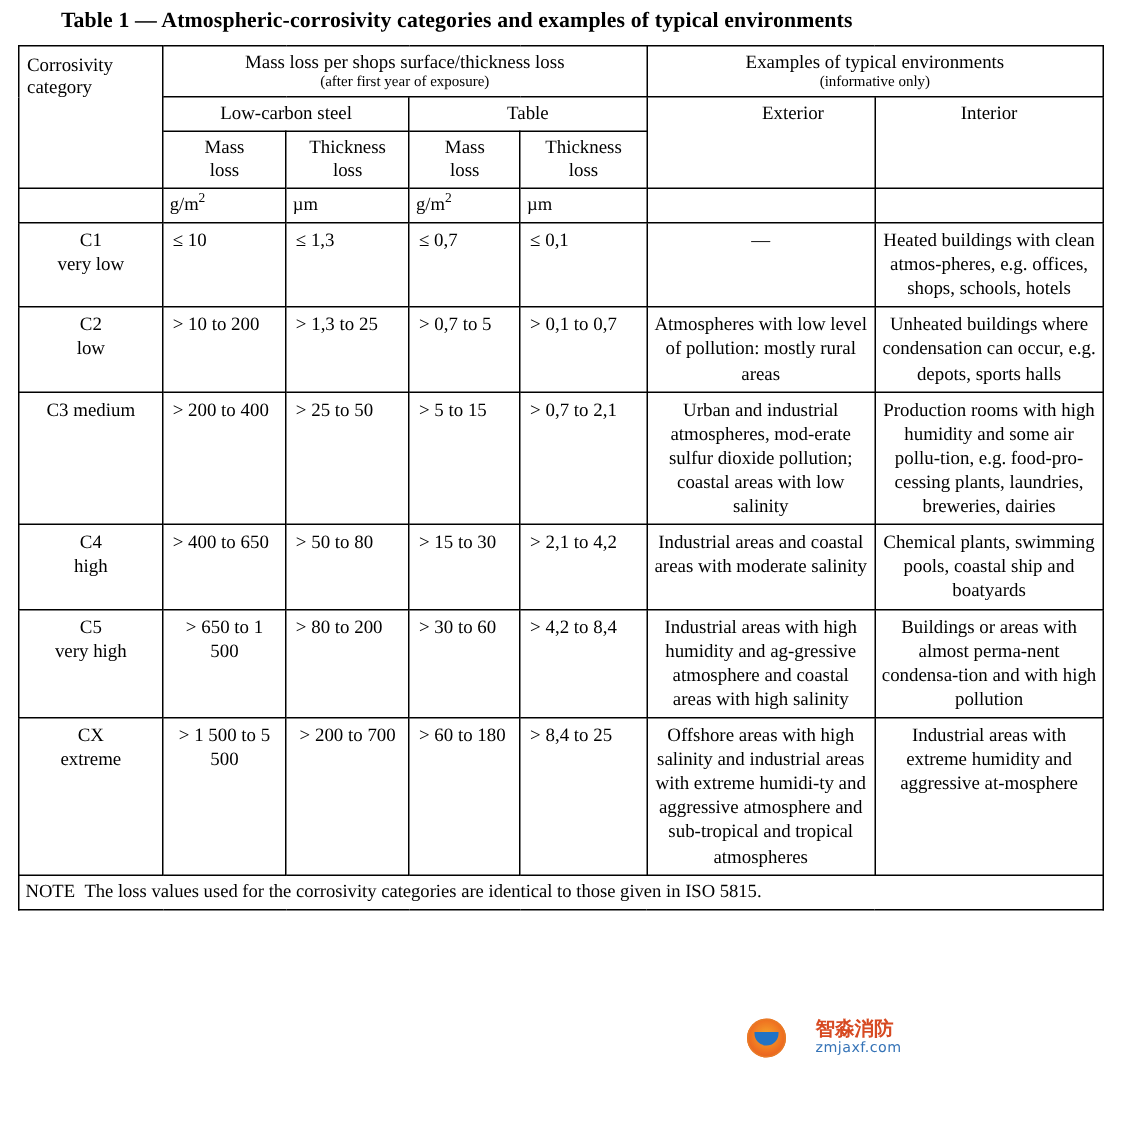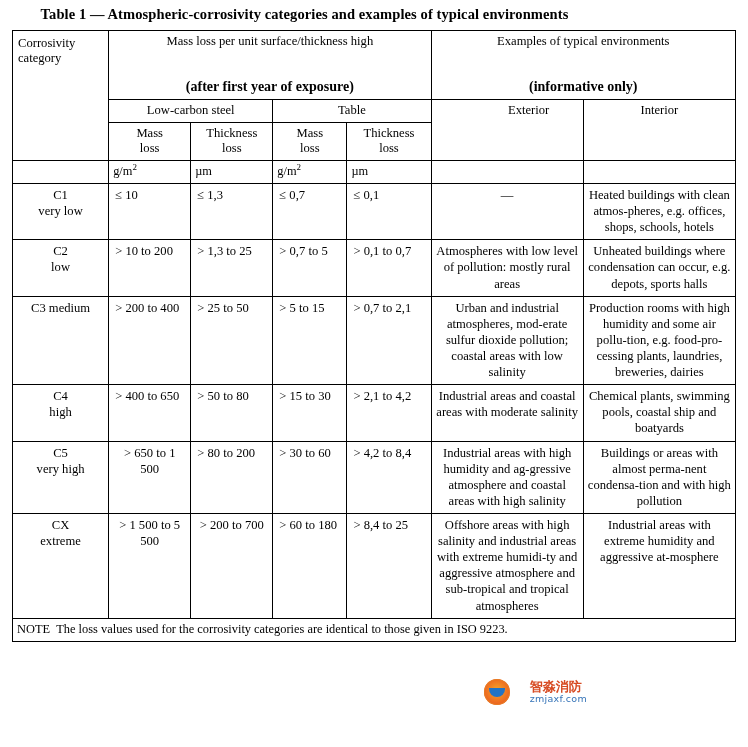--- a/index.html
+++ b/index.html
@@ -38,23 +38,22 @@
     vertical-align: top;
     padding: 3px 4px 4px 4px;
     font-weight: normal;
   }
   .hdr {
     text-align: center;
     font-weight: bold;
     vertical-align: middle;
   }
   .hdr-note {
-    font-weight: bold;
-    font-size: 14px;
-    margin-top: 30px;
+    font-weight: normal;
+    font-size: 10px;
   }
   .cat-cell {
     padding-left: 5px;
     line-height: 1.28;
     text-align: center;
   }
   .num-cell {
     text-align: center;
     line-height: 1.3;
   }
@@ -90,21 +89,21 @@
   .col-cat { width: 96px; }
   .col-n1 { width: 82px; }
   .col-n2 { width: 82px; }
   .col-n3 { width: 74px; }
   .col-n4 { width: 84px; }
   .col-e1 { width: 152px; }
   .col-e2 { width: 152px; }
 
   .watermark {
     position: absolute;
-    right: 22px;
+    right: 8px;
     bottom: 42px;
     display: flex;
     align-items: center;
     gap: 20px;
     opacity: 0.97;
   }
   .wm-badge {
     width: 26px;
     height: 26px;
     border-radius: 50%;
@@ -159,21 +158,21 @@
         <col class="col-e2">
     </colgroup>
     <tbody>
 
       <tr>
         <td class="hdr" rowspan="3" style="vertical-align:top; text-align:left; padding-left:5px; padding-top:5px;">
           <div>Corrosivity</div>
           <div>category</div>
         </td>
         <td class="hdr" colspan="4">
-          <div>Mass loss per unit surface/thickness high</div>
+          <div>Mass loss per shops surface/thickness loss</div>
           <div class="hdr-note">(after first year of exposure)</div>
         </td>
         <td class="hdr" colspan="2">
           <div>Examples of typical environments</div>
           <div class="hdr-note">(informative only)</div>
         </td>
       </tr>
 
       <tr>
         <td class="hdr" colspan="2">Low-carbon steel</td>
@@ -284,21 +283,21 @@
         <td class="num-cell">&gt; 1 500 to 5 500</td>
         <td class="num-cell">&gt; 200 to 700</td>
         <td class="num-cell left">&gt; 60 to 180</td>
         <td class="num-cell left">&gt; 8,4 to 25</td>
         <td class="env-cell">Offshore areas with high salinity and industrial areas with extreme humidi-ty and aggressive atmosphere and sub-tropical and tropical atmospheres</td>
         <td class="env-cell">Industrial areas with extreme humidity and aggressive at-mosphere</td>
       </tr>
 
       <tr class="note-row">
         <td colspan="7">
-          <span class="note-label">NOTE</span>&nbsp;&nbsp;<span>The loss values used for the corrosivity categories are identical to those given in ISO 9223.</span>
+          <span class="note-label">NOTE</span>&nbsp;&nbsp;<span>The loss values used for the corrosivity categories are identical to those given in ISO 5815.</span>
         </td>
       </tr>
     </tbody>
   </table>
 
   <div class="watermark">
     <div class="wm-badge"></div>
     <div class="wm-text">
       <span class="wm-cn">智淼消防</span>
       <span class="wm-en">zmjaxf.com</span>

